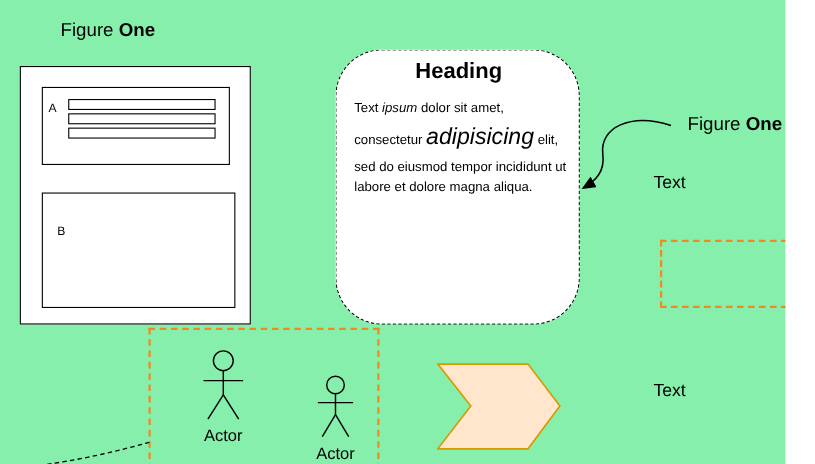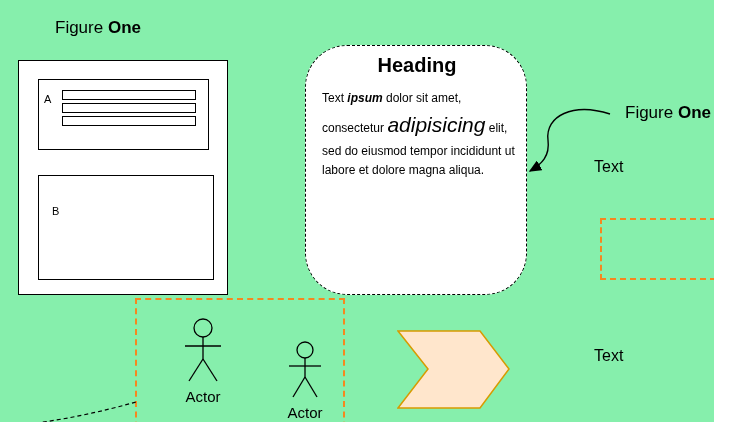--- a/index.html
+++ b/index.html
@@ -11,21 +11,21 @@
   .figure-label .bold { font-weight: bold; }
 
   .rect { position: absolute; border: 1px solid #000; background: #fff; box-sizing: border-box; }
   .bar  { position: absolute; border: 1px solid #000; background: #fff; box-sizing: border-box; height: 10px; }
   .small-label { position: absolute; font-size: 11px; }
 
   .note { position: absolute; border: 1px dashed #000; border-radius: 42px; background: #fff;
           box-sizing: border-box; padding: 6px 14px; }
   .note-heading { font-size: 20px; font-weight: bold; margin: 2px 0 12px 2px; text-align: center; }
   .note-body { font-size: 12px; line-height: 1.6; width: 198px; margin-left: 2px; }
-  .ipsum { font-style: italic; font-weight: bold; }
+  .ipsum { font-style: italic; font-weight: normal; }
   .adip  { font-style: italic; font-size: 21px; }
 
   .orange-dash { position: absolute; border: 2px dashed #f5871f; box-sizing: border-box; background: transparent; }
   .text-label { position: absolute; font-size: 16px; }
   .actor-label { position: absolute; font-size: 15px; text-align: center; }
   svg { display: block; }
 </style>
 </head>
 <body>
 

